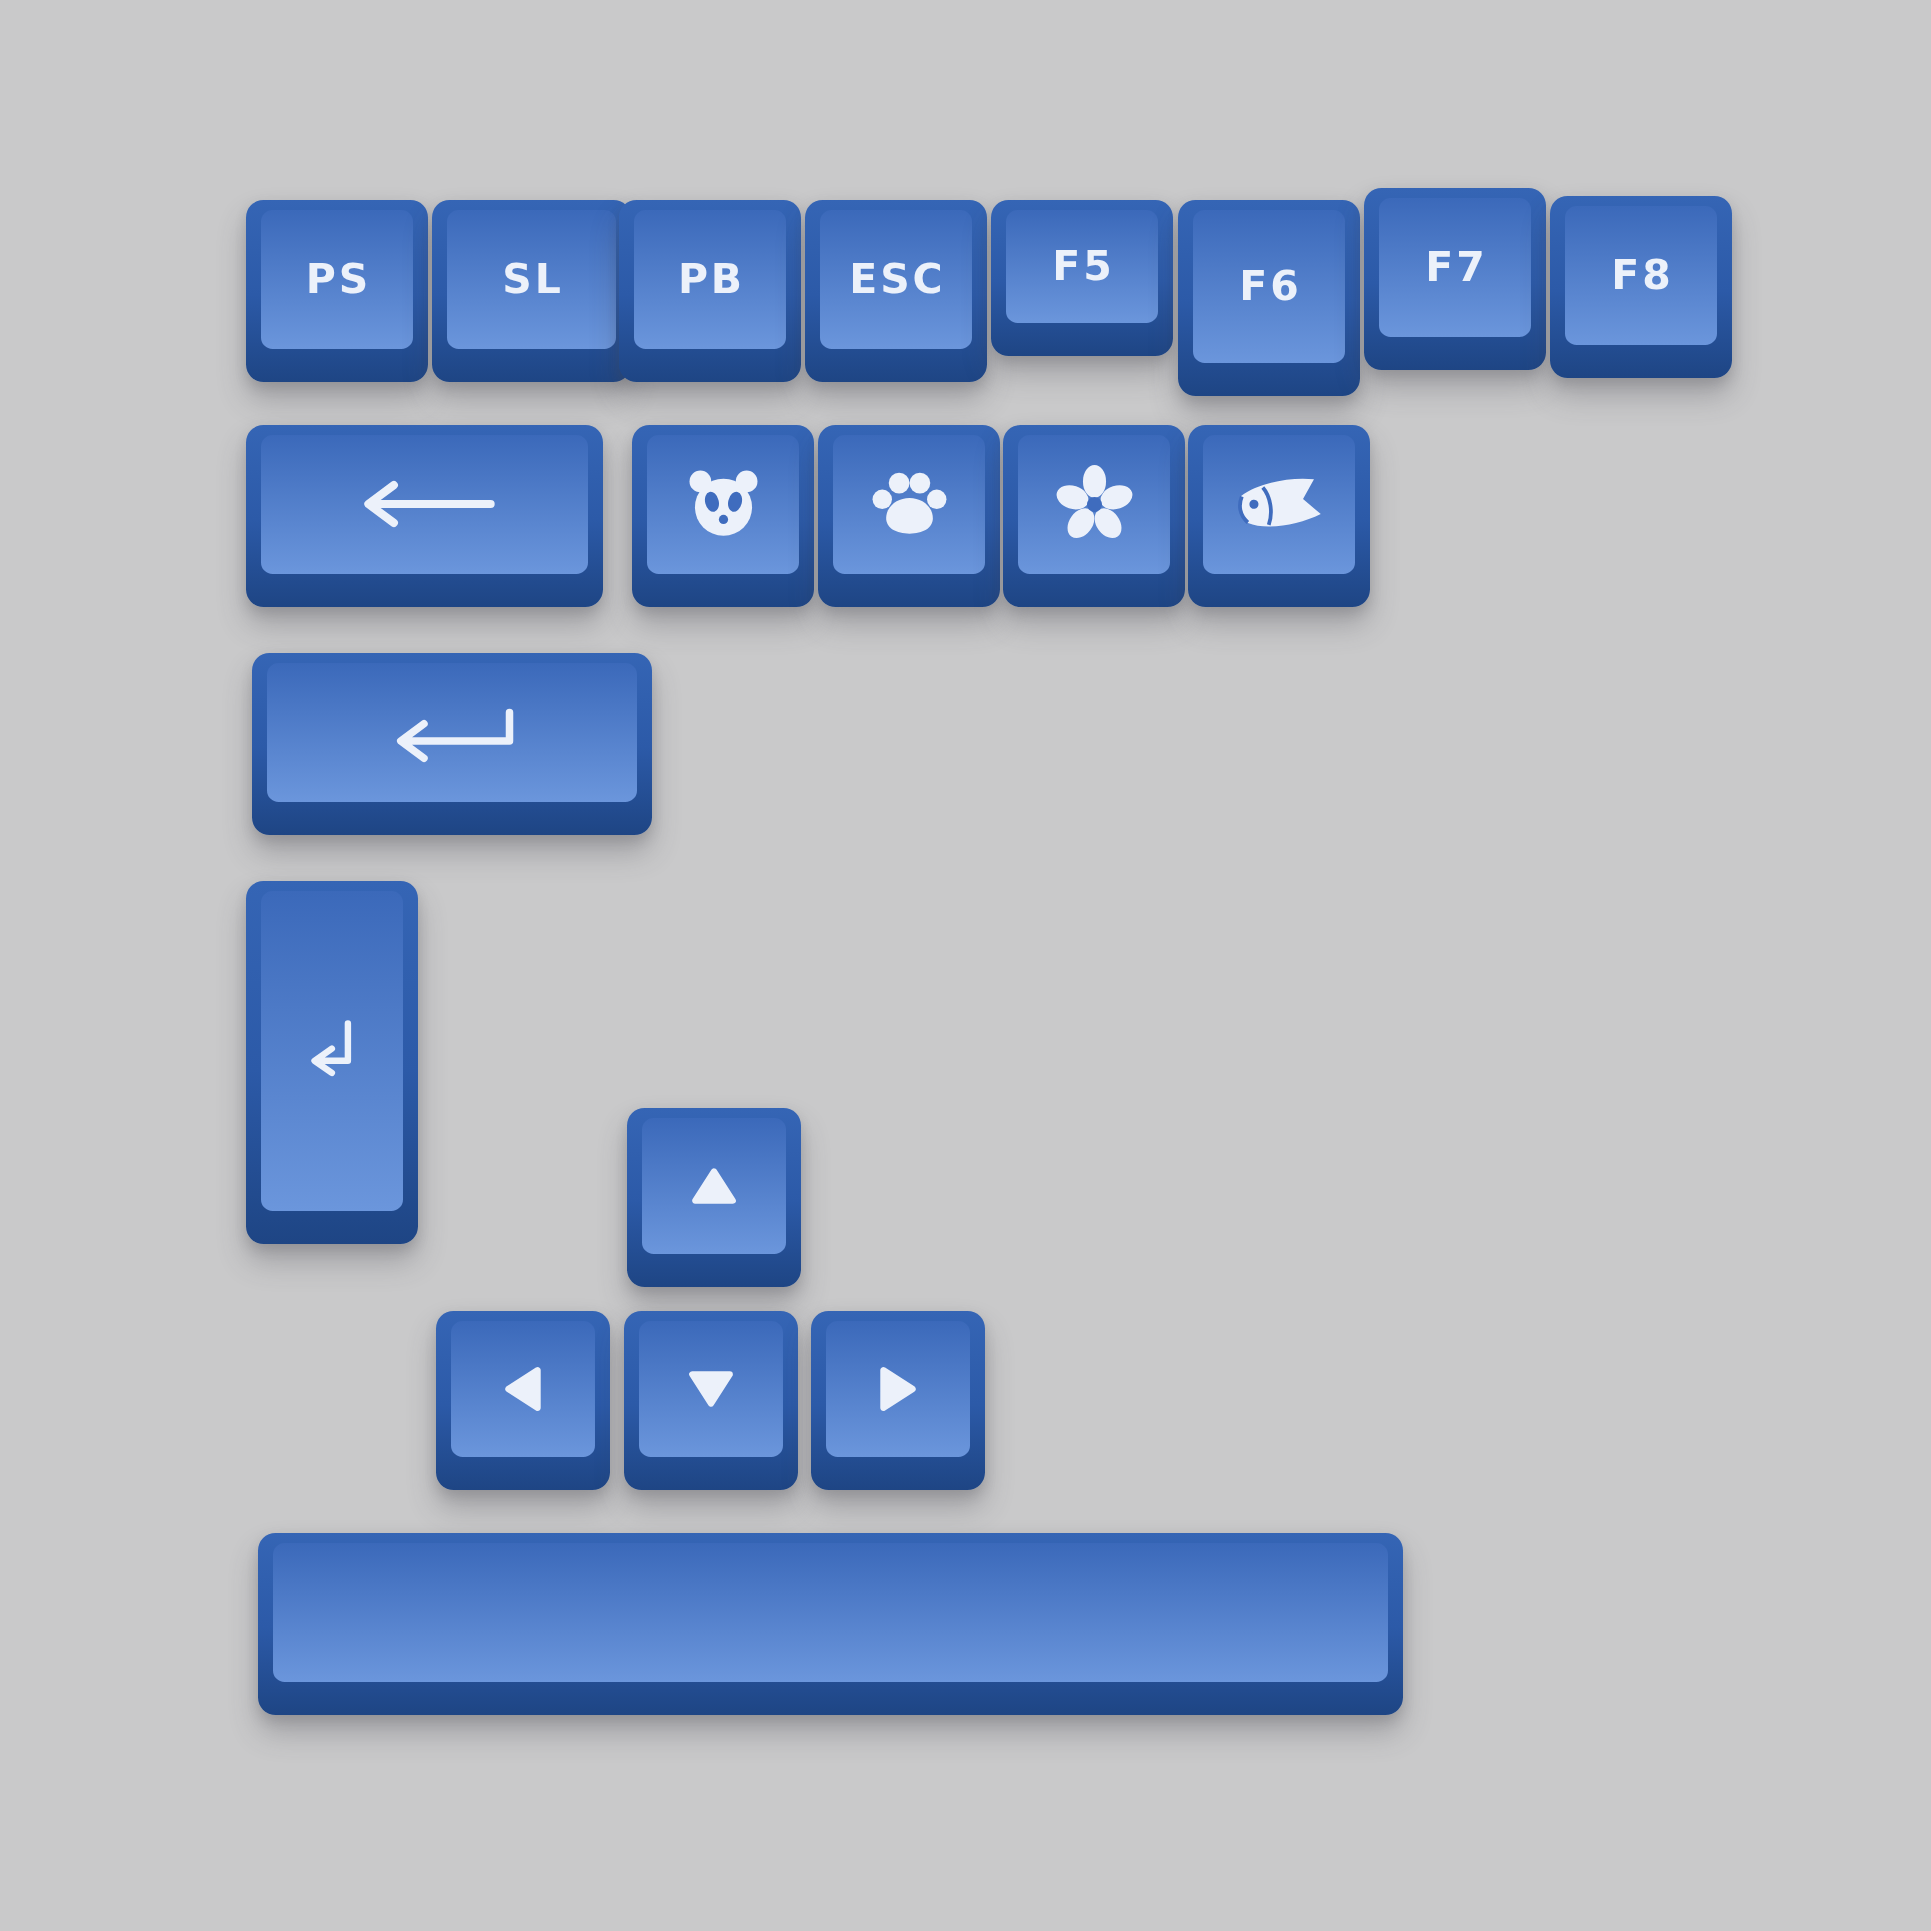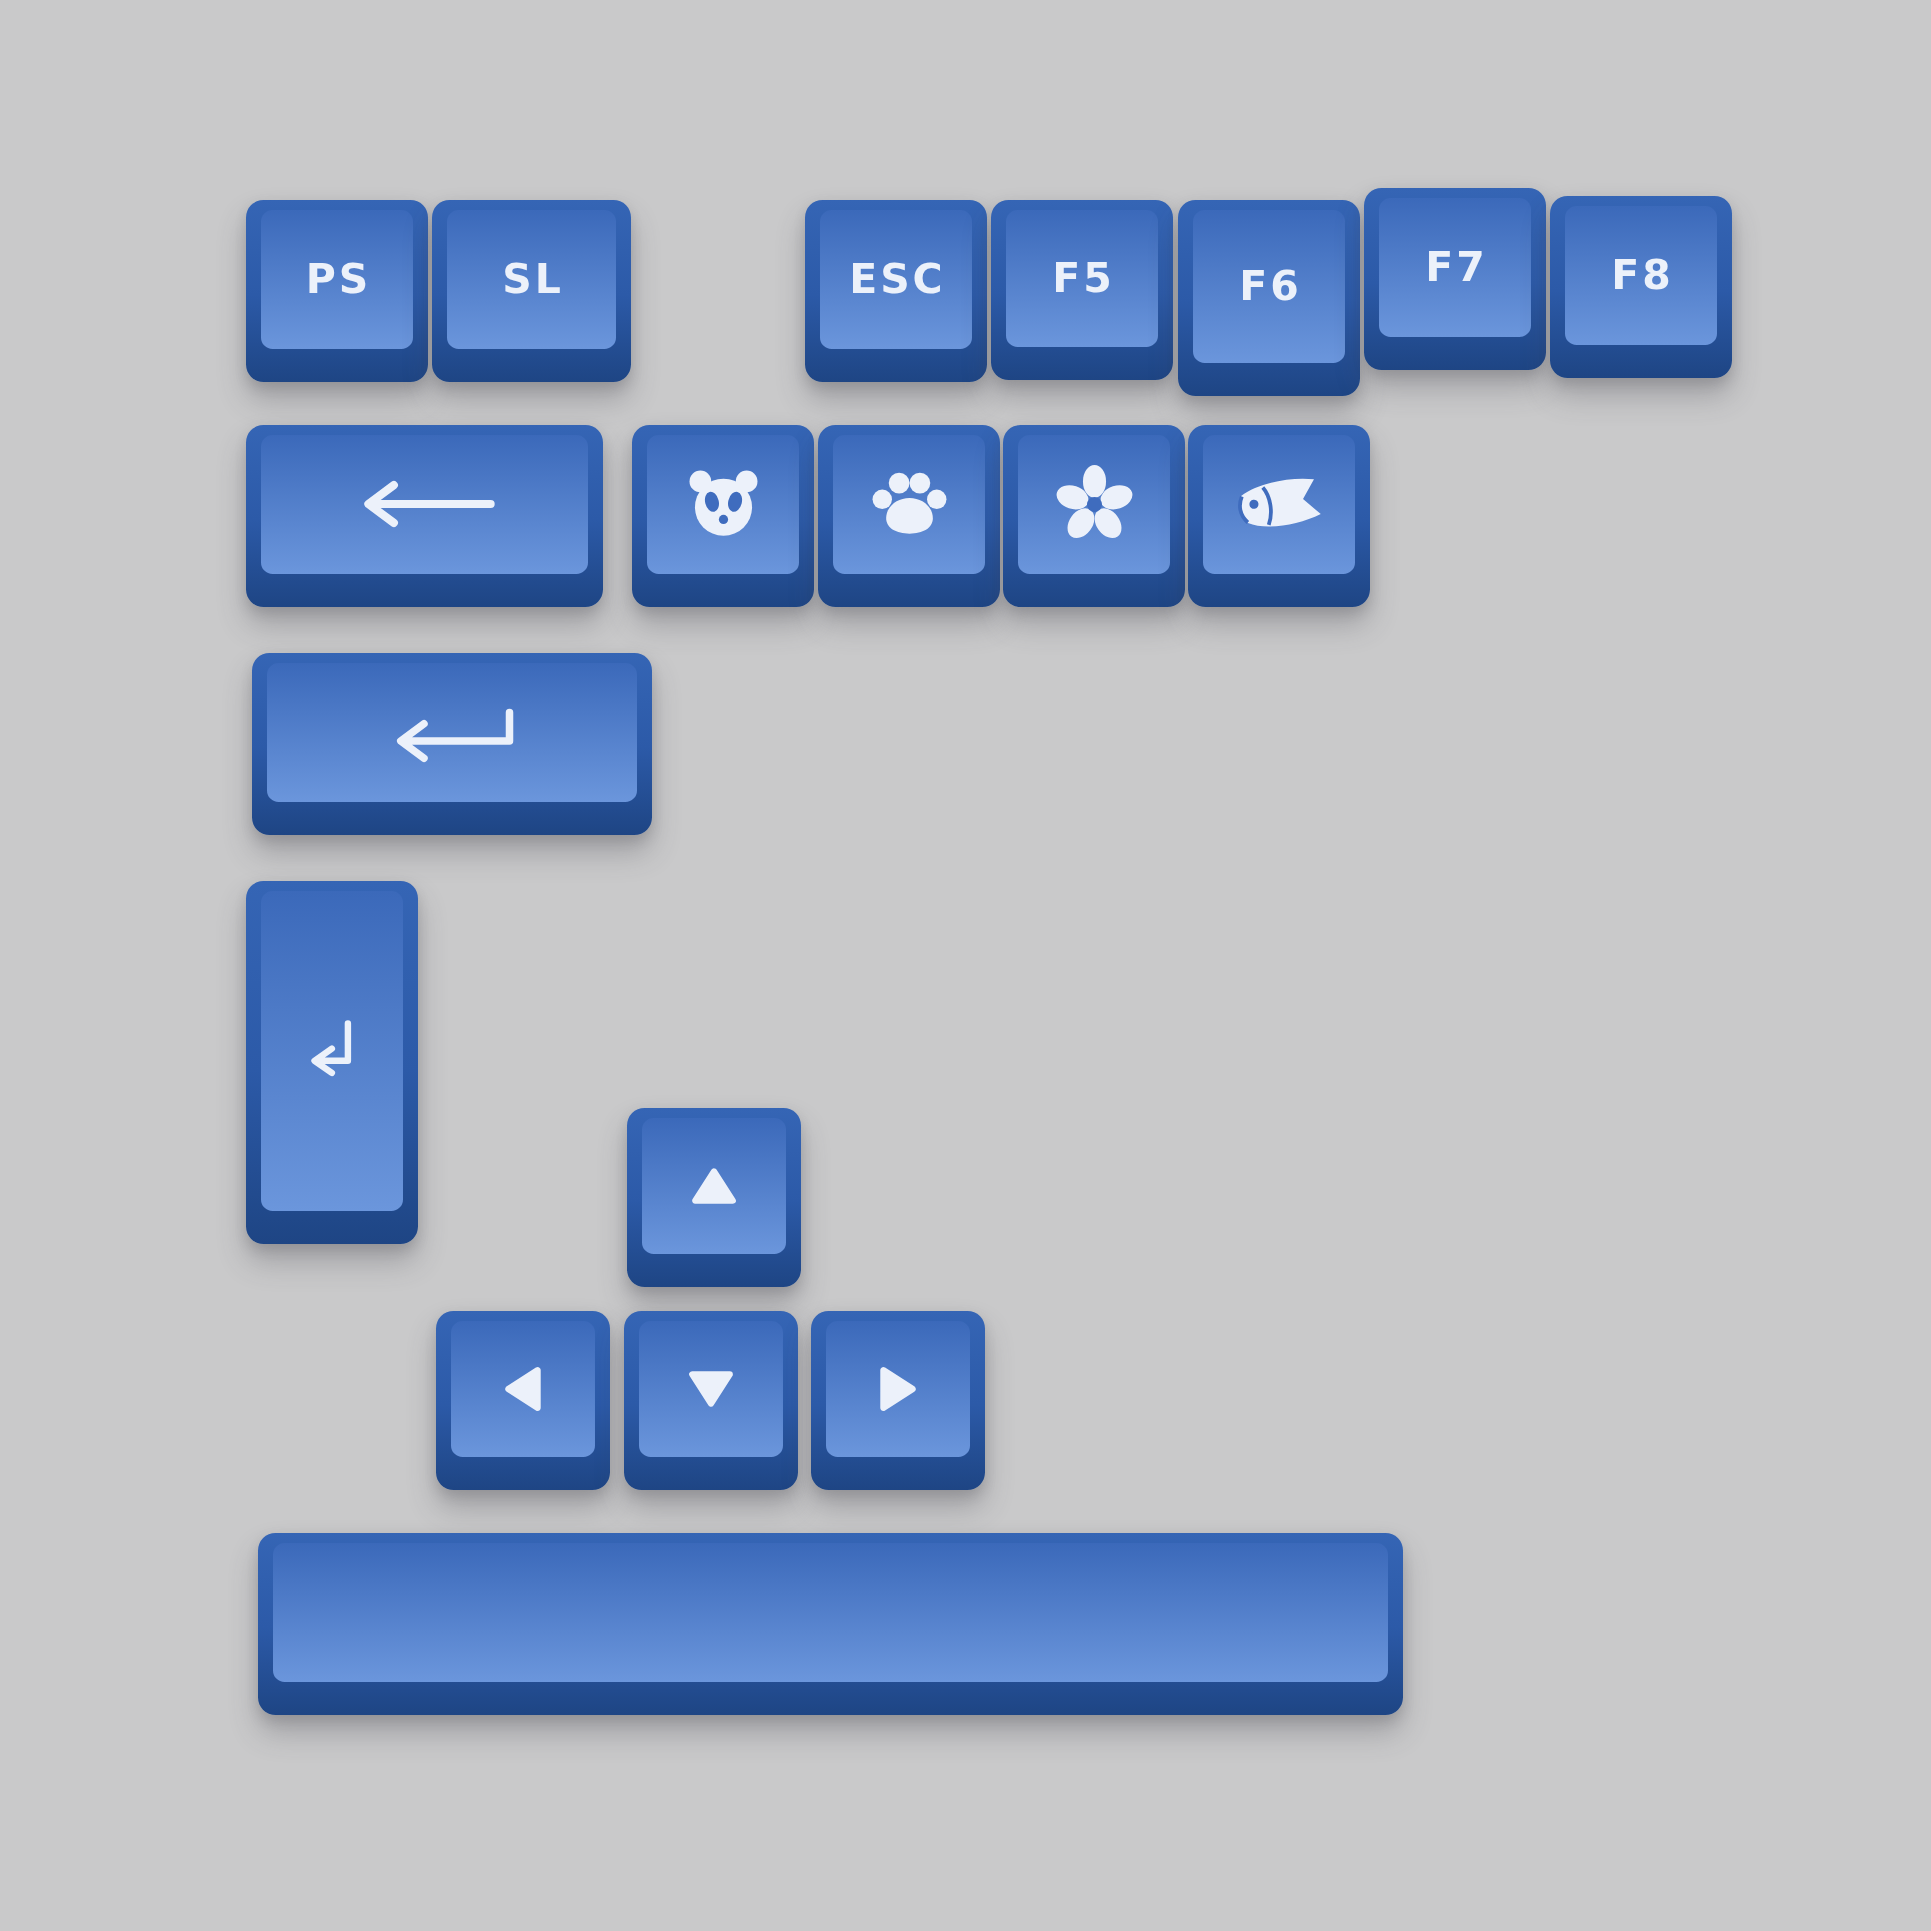--- a/index.html
+++ b/index.html
@@ -45,26 +45,31 @@
     <div class="key" style="left: 222px; top: 200px; width: 182px; height: 182px;">
       <div class="key-top">
         <div class="legend">PS</div>
       </div>
     </div>
     <div class="key" style="left: 408px; top: 200px; width: 182px; height: 182px; padding-left: 17px;">
       <div class="key-top">
         <div class="legend">SL</div>
       </div>
     </div>
+    <div class="key" style="left: 595px; top: 200px; width: 182px; height: 182px;">
+      <div class="key-top">
+        <div class="legend">PB</div>
+      </div>
+    </div>
     <div class="key" style="left: 781px; top: 200px; width: 182px; height: 182px;">
       <div class="key-top">
         <div class="legend">ESC</div>
       </div>
     </div>
-    <div class="key" style="left: 967px; top: 200px; width: 182px; height: 180px;">
+    <div class="key" style="left: 967px; top: 200px; width: 182px; height: 156px;">
       <div class="key-top">
         <div class="legend">F5</div>
       </div>
     </div>
     <div class="key" style="left: 1154px; top: 200px; width: 182px; height: 196px;">
       <div class="key-top">
         <div class="legend">F6</div>
       </div>
     </div>
     <div class="key" style="left: 1340px; top: 188px; width: 182px; height: 182px;">

